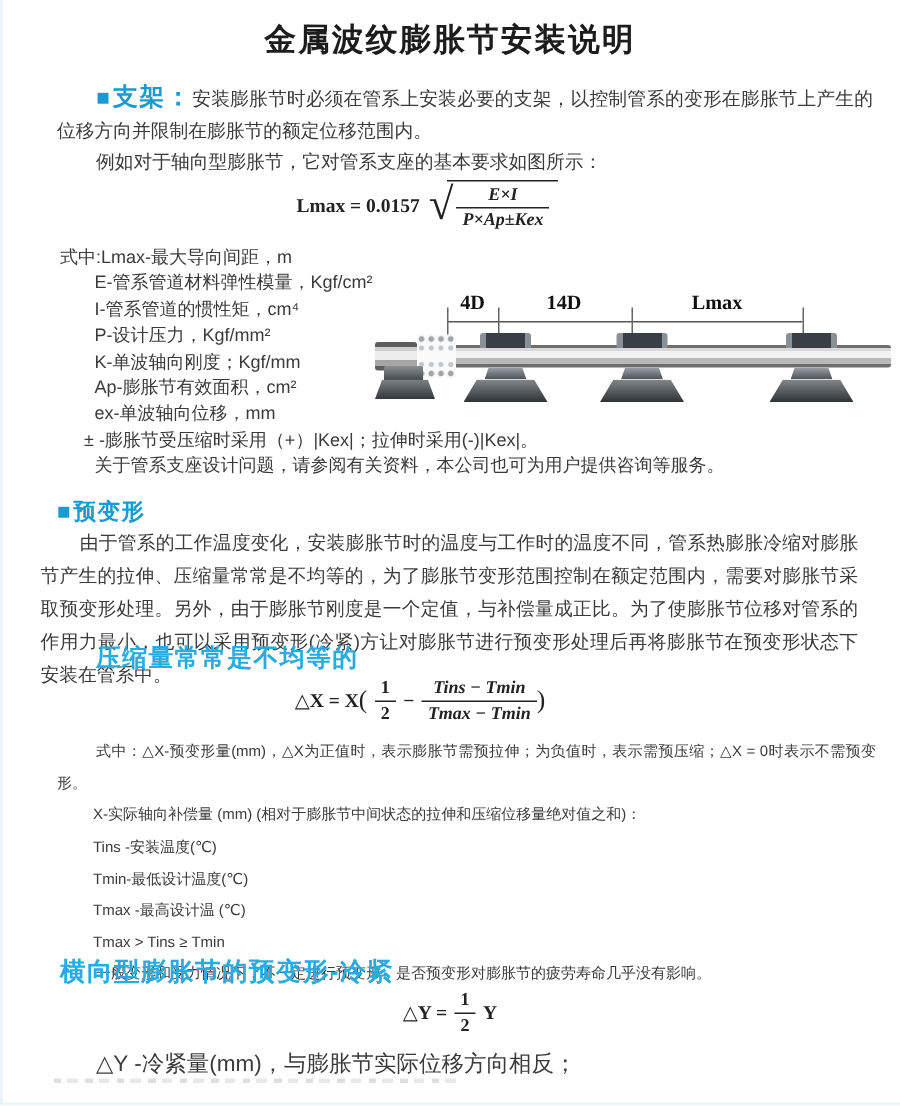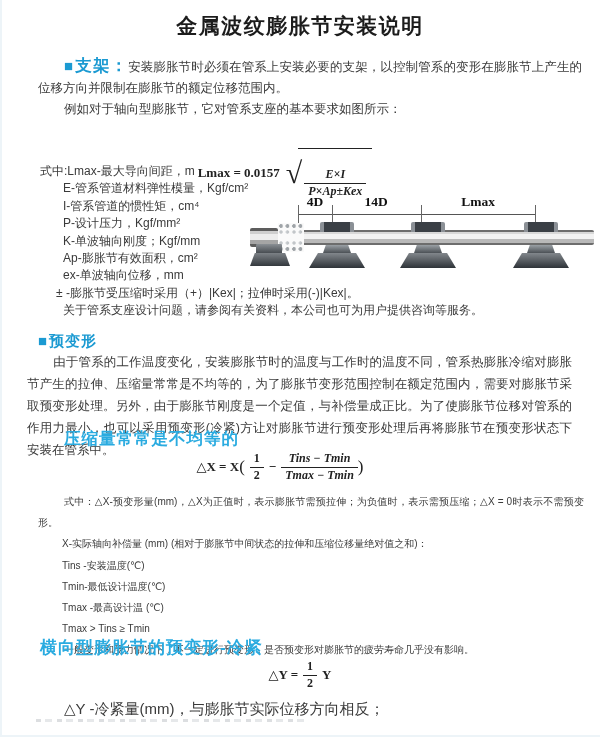--- a/index.html
+++ b/index.html
@@ -18,28 +18,28 @@
   .para .lead-indent{display:inline-block;width:26px;}
   .sec-head{font-weight:bold;color:#1b9ad2;}
   .sec-head .sq{font-size:15px;margin-right:1px;}
   .sec-head-big{font-size:16.5px;letter-spacing:1px;}
   .sec-head-med{font-size:15px;letter-spacing:1px;}
   
   .formula{
     font-family:"Liberation Serif","DejaVu Serif",serif;font-weight:bold;color:#222;
     font-size:13px;display:flex;align-items:center;justify-content:center;
   }
-  .f1{position:absolute;top:120px;left:95px;width:380px;margin-top:28px;}
+  .f1{position:absolute;top:120px;left:95px;width:380px;}
   .frac{display:inline-block;text-align:center;vertical-align:middle;line-height:1.15;font-size:12px;}
   .frac .num{display:block;border-bottom:1px solid #222;padding:0 4px 1px;}
   .frac .den{display:block;padding:1px 4px 0;}
   .ital{font-style:italic;}
   .sqrt{display:inline-flex;align-items:center;margin-left:6px;}
   .sqrt .radsign{font-size:30px;font-weight:normal;line-height:26px;margin-right:-4px;}
-  .sqrt .radicand{border-top:1.5px solid #222;padding:19px 6px 0 6px;}
+  .sqrt .radicand{border-top:1.5px solid #222;padding:2px 6px 0 6px;}
   .f2{position:absolute;top:452px;left:0;width:560px;}
   .f2 .paren{font-size:17px;font-weight:normal;}
   .f3{position:absolute;top:660px;left:0;width:600px;}
   .fgap{display:inline-block;width:5px;}
   
   .defs{position:absolute;top:163px;left:40px;width:300px;font-size:12px;line-height:17.4px;}
   .def-line{white-space:nowrap;}
   .ind1{padding-left:23px;}
   .indpm{padding-left:16px;}
   

